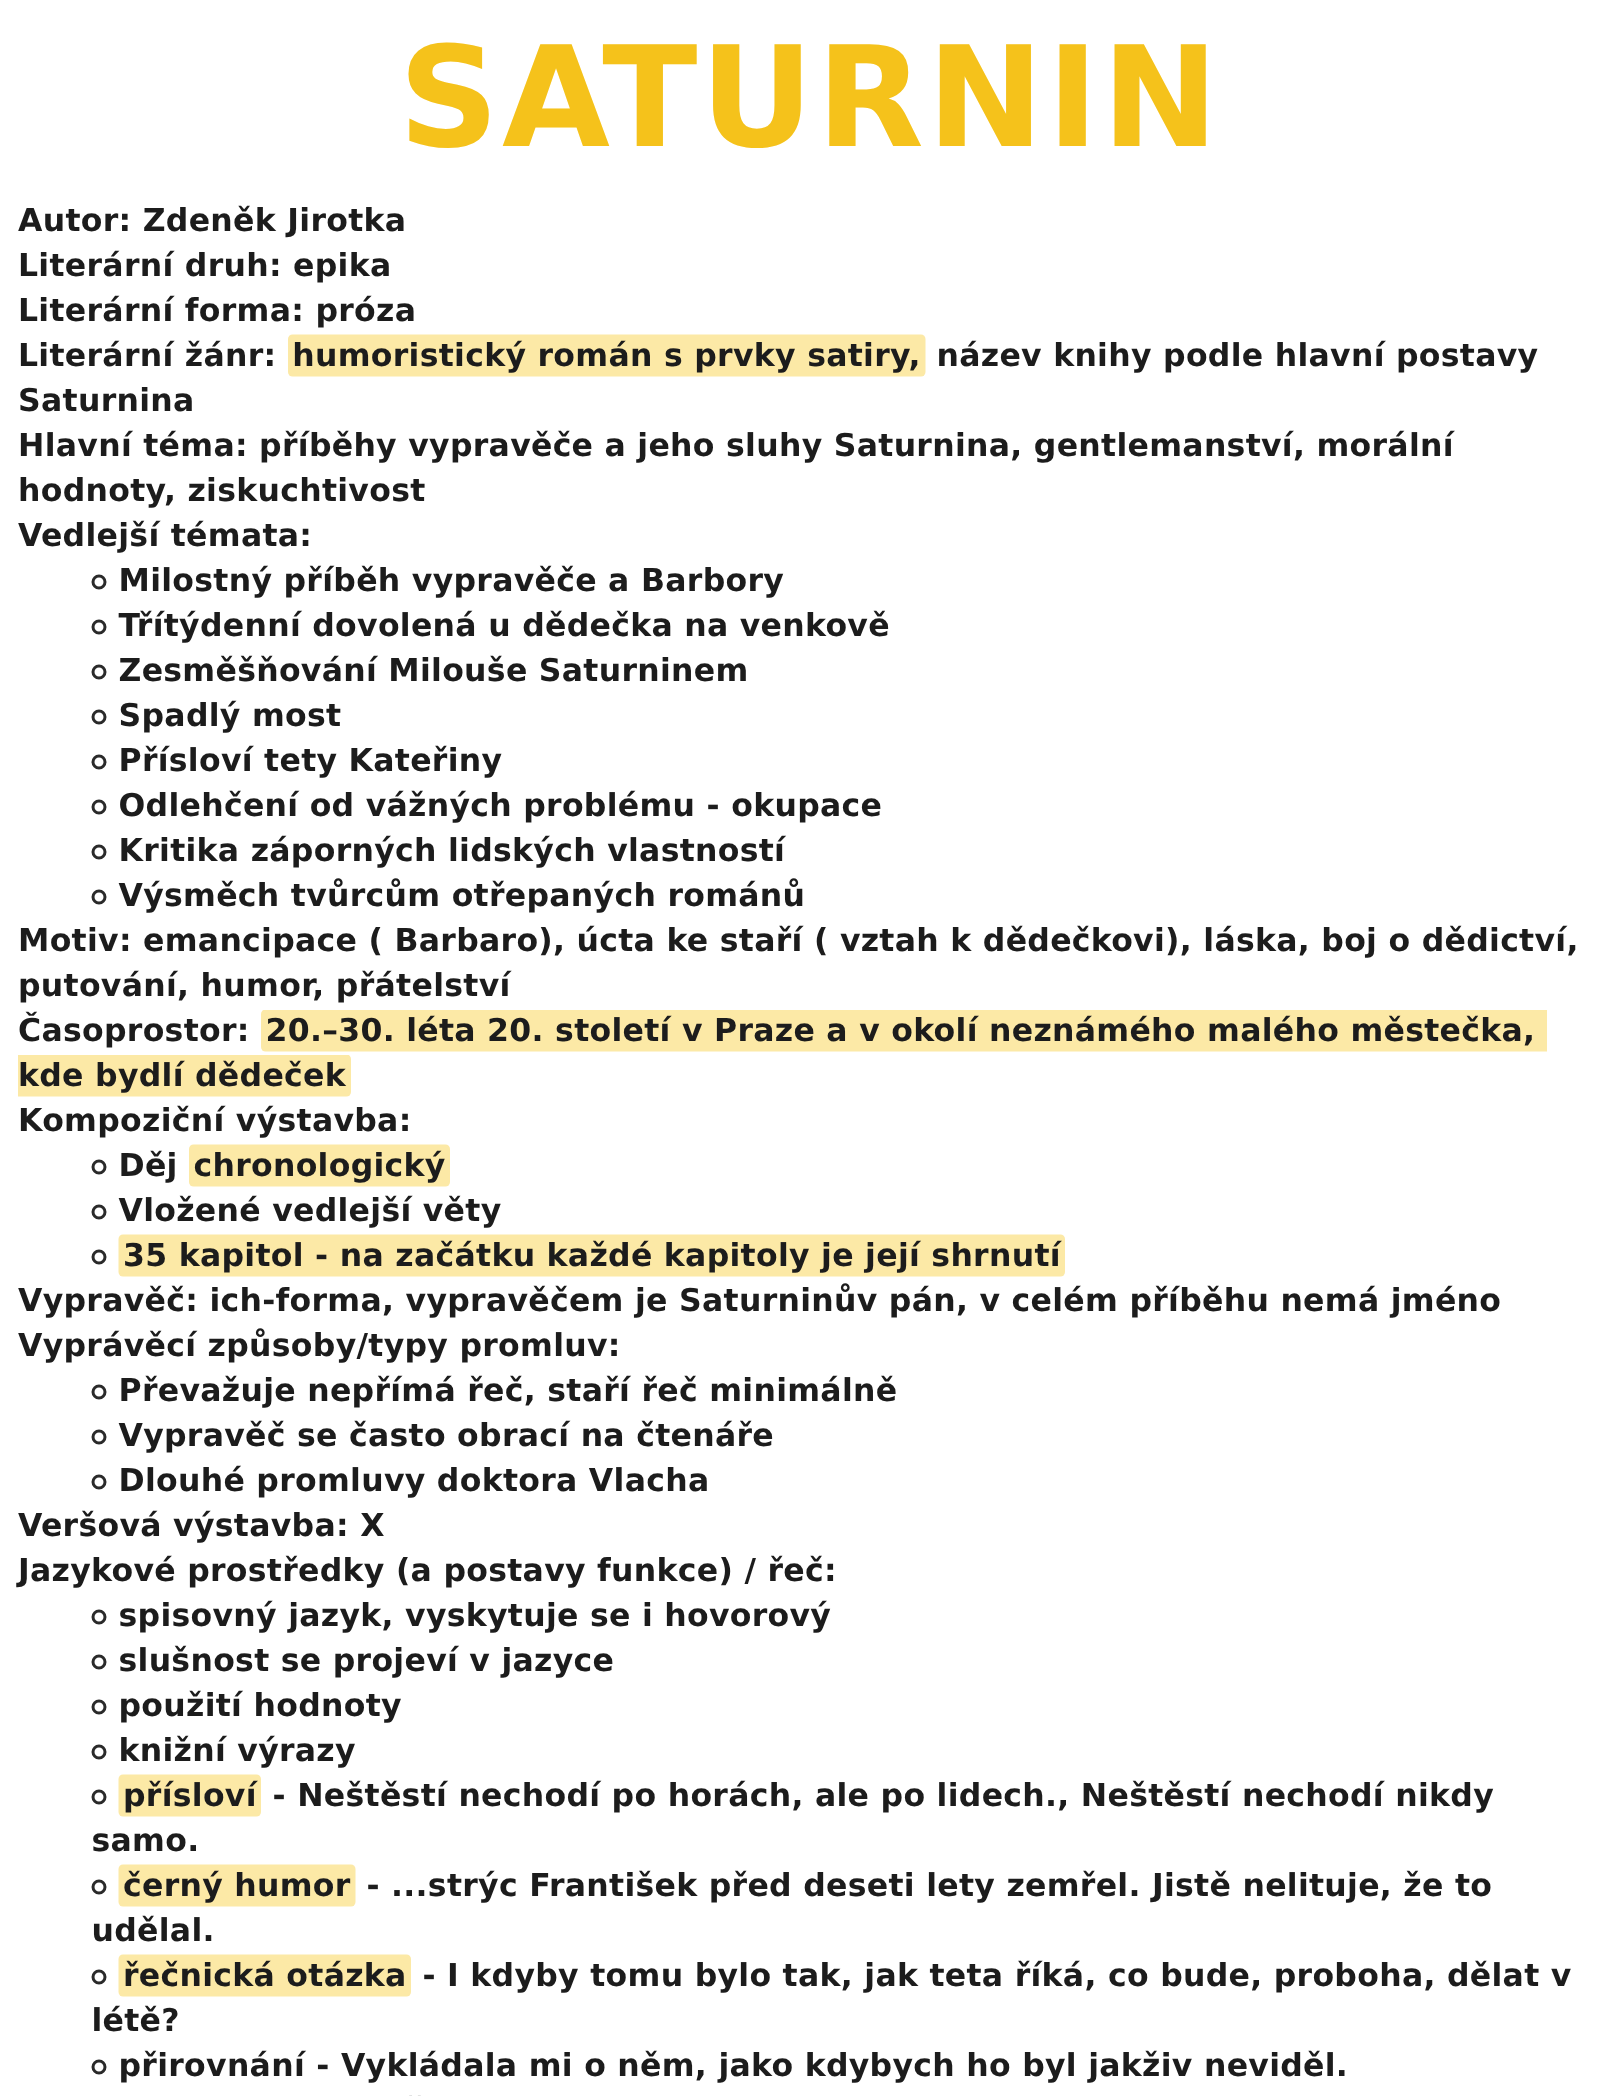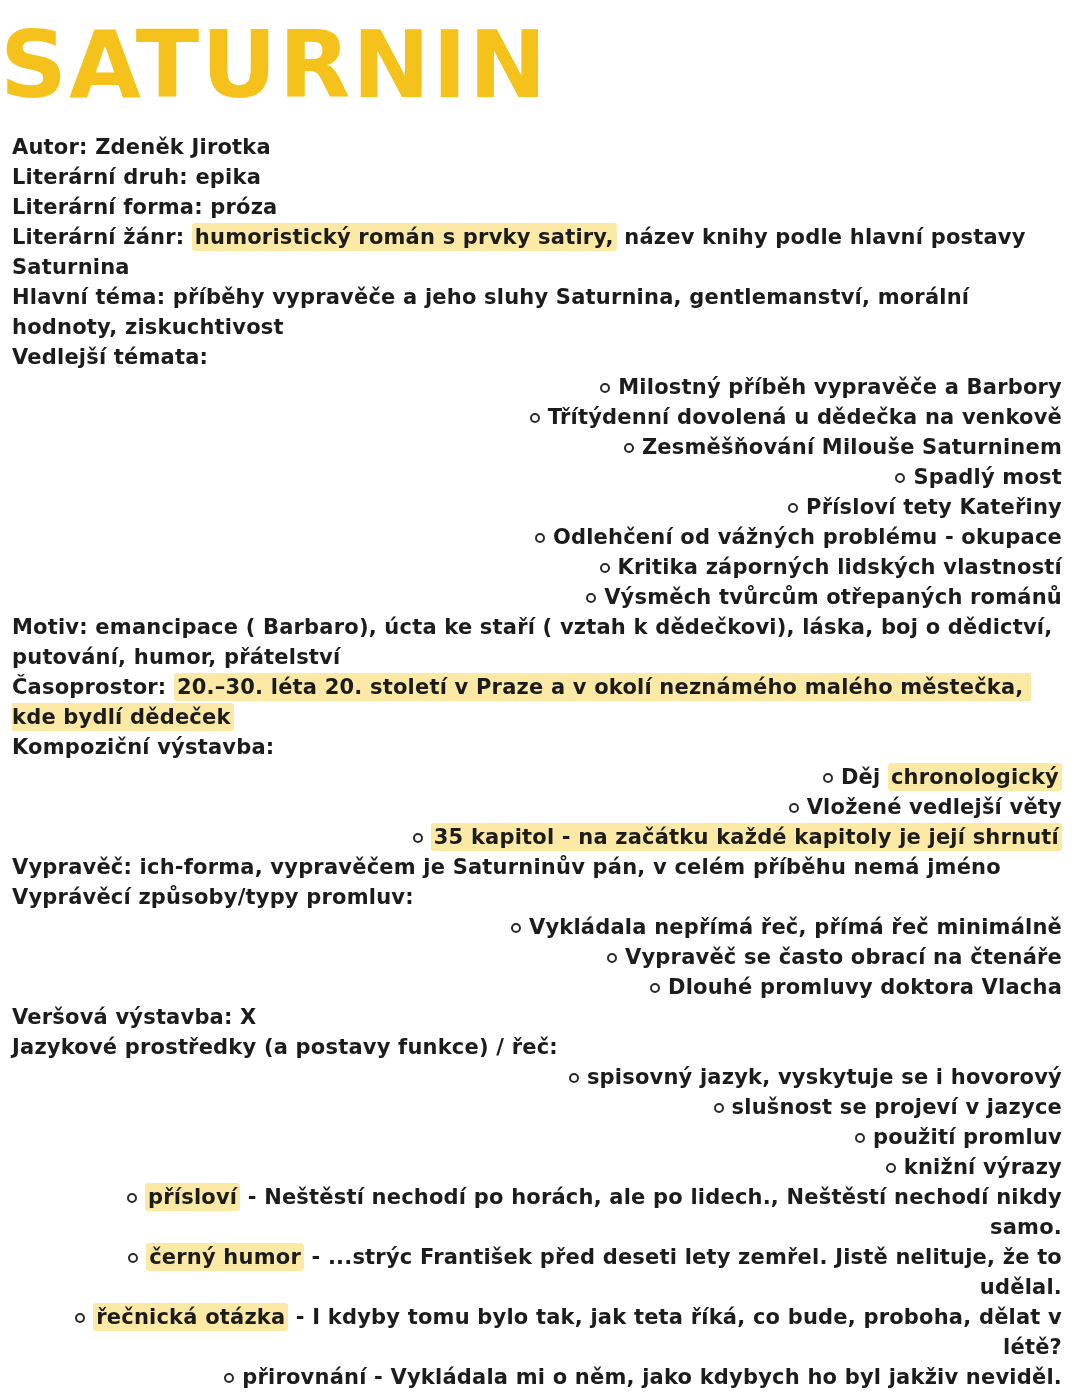--- a/index.html
+++ b/index.html
@@ -14,42 +14,41 @@
     background: #ffffff;
   }
   body {
     width: 1080px;
     height: 1397px;
     overflow: hidden;
     font-family: "DejaVu Sans", sans-serif;
     color: var(--ink);
   }
   .title {
-    text-align: left;
+    text-align: center;
     font-size: 93px;
     line-height: 1.1;
     font-weight: bold;
     color: var(--title-color);
     letter-spacing: 2px;
     margin-top: 14px;
     user-select: none;
   }
   .content {
     padding: 16px 18px 0 12px;
     font-size: 21px;
     font-weight: bold;
     letter-spacing: 0.2px;
   }
   .line {
     line-height: 30px;
     min-height: 30px;
   }
   .line.bullet {
     padding-left: 49px;
-    text-align: right;
   }
   .marker {
     display: inline-block;
     width: 10px;
     height: 10px;
     border: 2px solid #2a2a2a;
     border-radius: 50%;
     margin-right: 8px;
     vertical-align: 1px;
   }
@@ -81,28 +80,28 @@
     <div class="line bullet"><span class="marker"></span><span class="seg">Kritika záporných lidských vlastností</span></div>
     <div class="line bullet"><span class="marker"></span><span class="seg">Výsměch tvůrcům otřepaných románů</span></div>
     <div class="line"><span class="seg">Motiv: emancipace ( Barbaro), úcta ke staří ( vztah k dědečkovi), láska, boj o dědictví, putování, humor, přátelství</span></div>
     <div class="line"><span class="seg">Časoprostor: </span><span class="seg hl">20.–30. léta 20. století v Praze a v okolí neznámého malého městečka, kde bydlí dědeček</span></div>
     <div class="line"><span class="seg">Kompoziční výstavba:</span></div>
     <div class="line bullet"><span class="marker"></span><span class="seg">Děj </span><span class="seg hl">chronologický</span></div>
     <div class="line bullet"><span class="marker"></span><span class="seg">Vložené vedlejší věty</span></div>
     <div class="line bullet"><span class="marker"></span><span class="seg hl">35 kapitol - na začátku každé kapitoly je její shrnutí</span></div>
     <div class="line"><span class="seg">Vypravěč: ich-forma, vypravěčem je Saturninův pán, v celém příběhu nemá jméno</span></div>
     <div class="line"><span class="seg">Vyprávěcí způsoby/typy promluv:</span></div>
-    <div class="line bullet"><span class="marker"></span><span class="seg">Vykládala nepřímá řeč, přímá řeč minimálně</span></div>
+    <div class="line bullet"><span class="marker"></span><span class="seg">Převažuje nepřímá řeč, staří řeč minimálně</span></div>
     <div class="line bullet"><span class="marker"></span><span class="seg">Vypravěč se často obrací na čtenáře</span></div>
     <div class="line bullet"><span class="marker"></span><span class="seg">Dlouhé promluvy doktora Vlacha</span></div>
     <div class="line"><span class="seg">Veršová výstavba: X</span></div>
     <div class="line"><span class="seg">Jazykové prostředky (a postavy funkce) / řeč:</span></div>
     <div class="line bullet"><span class="marker"></span><span class="seg">spisovný jazyk, vyskytuje se i hovorový</span></div>
     <div class="line bullet"><span class="marker"></span><span class="seg">slušnost se projeví v jazyce</span></div>
-    <div class="line bullet"><span class="marker"></span><span class="seg">použití promluv</span></div>
+    <div class="line bullet"><span class="marker"></span><span class="seg">použití hodnoty</span></div>
     <div class="line bullet"><span class="marker"></span><span class="seg">knižní výrazy</span></div>
     <div class="line bullet"><span class="marker"></span><span class="seg hl">přísloví</span><span class="seg"> - Neštěstí nechodí po horách, ale po lidech., Neštěstí nechodí nikdy samo.</span></div>
     <div class="line bullet"><span class="marker"></span><span class="seg hl">černý humor</span><span class="seg"> - ...strýc František před deseti lety zemřel. Jistě nelituje, že to udělal.</span></div>
     <div class="line bullet"><span class="marker"></span><span class="seg hl">řečnická otázka</span><span class="seg"> - I kdyby tomu bylo tak, jak teta říká, co bude, proboha, dělat v létě?</span></div>
     <div class="line bullet"><span class="marker"></span><span class="seg">přirovnání - Vykládala mi o něm, jako kdybych ho byl jakživ neviděl.</span></div>
     <div class="line bullet"><span class="marker"></span><span class="seg">archaismus - naň</span></div>
     <div class="line bullet"><span class="marker"></span><span class="seg">Hyperbola - překrásně bruslí</span></div>
   </div>
 
 </body></html>

